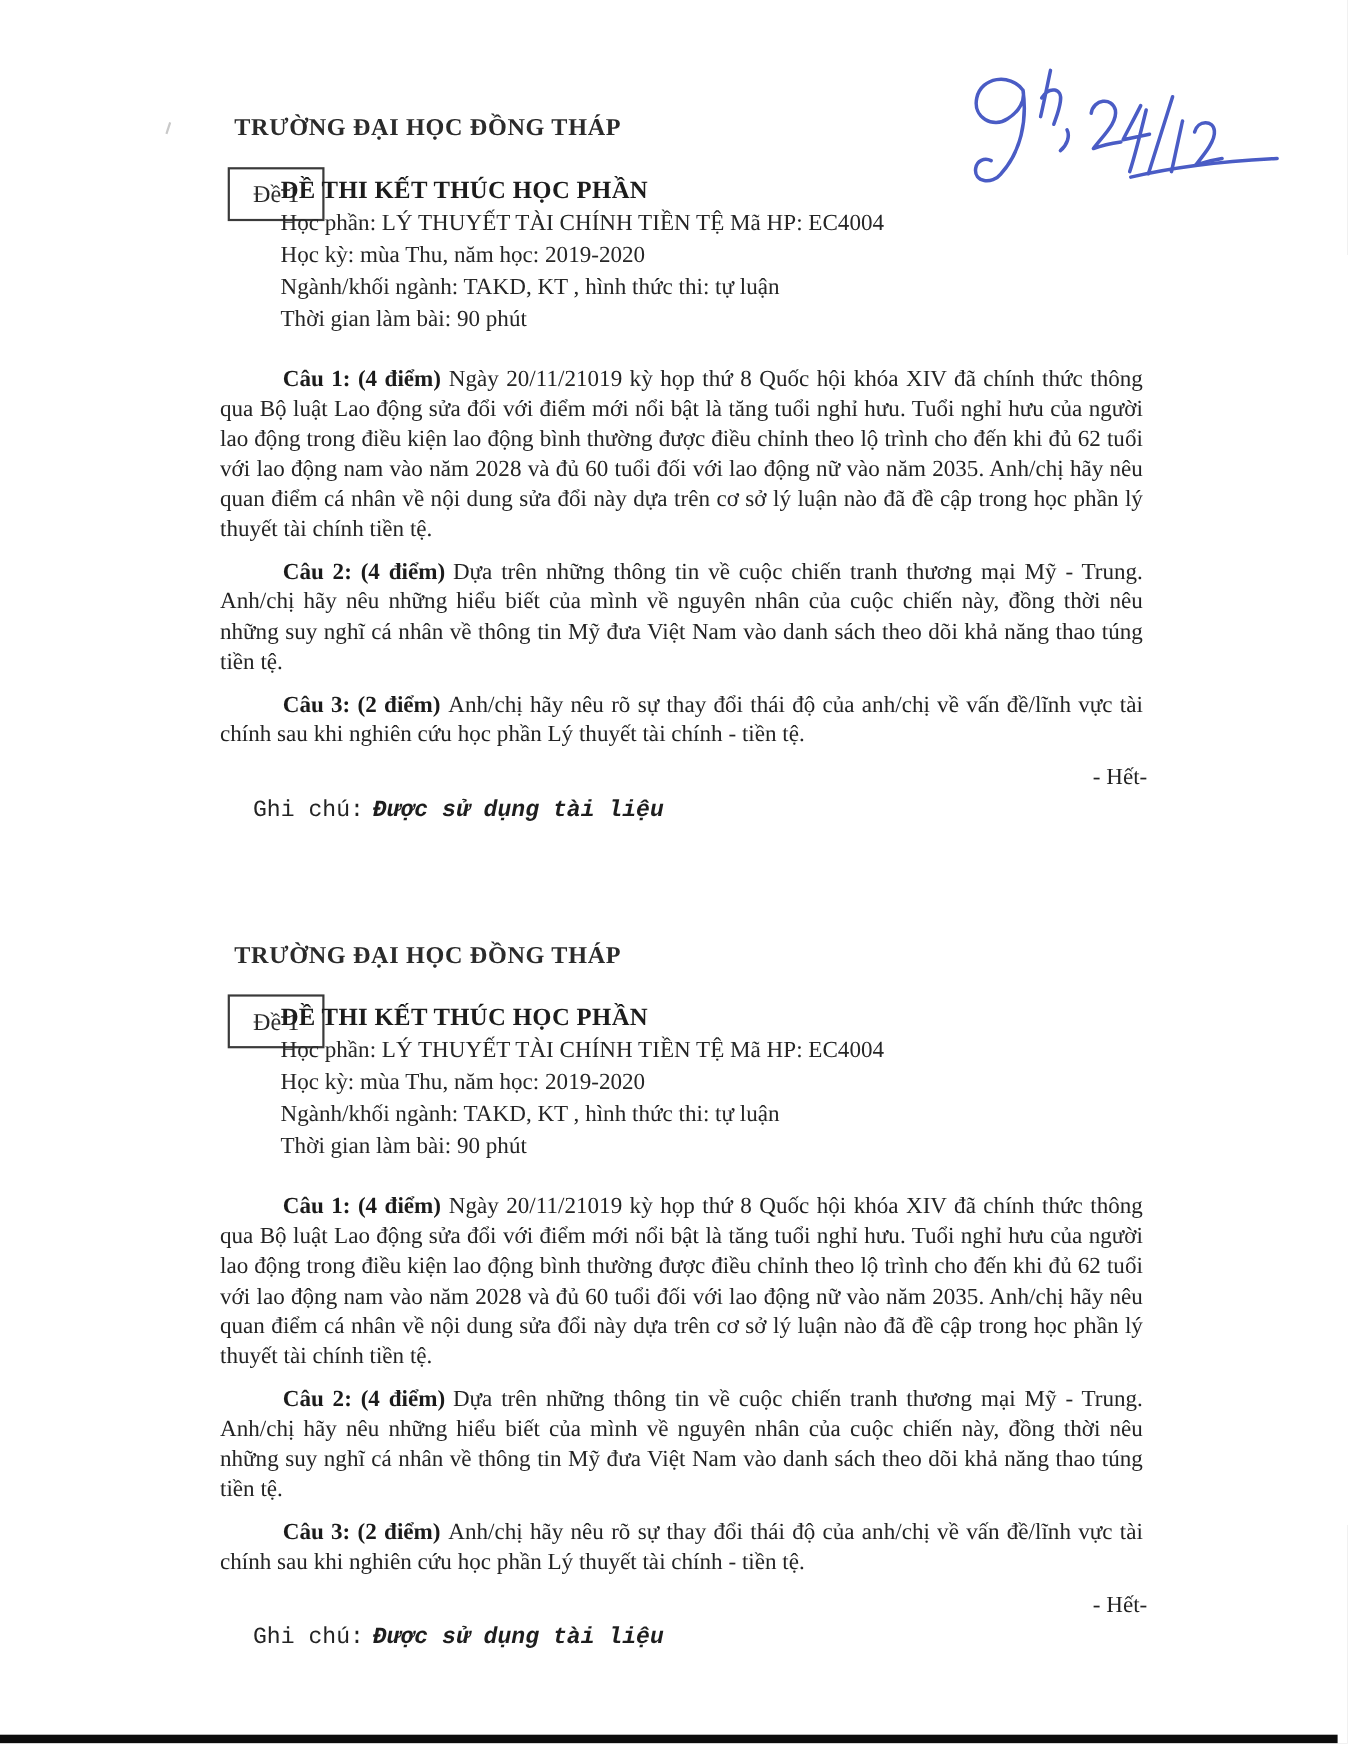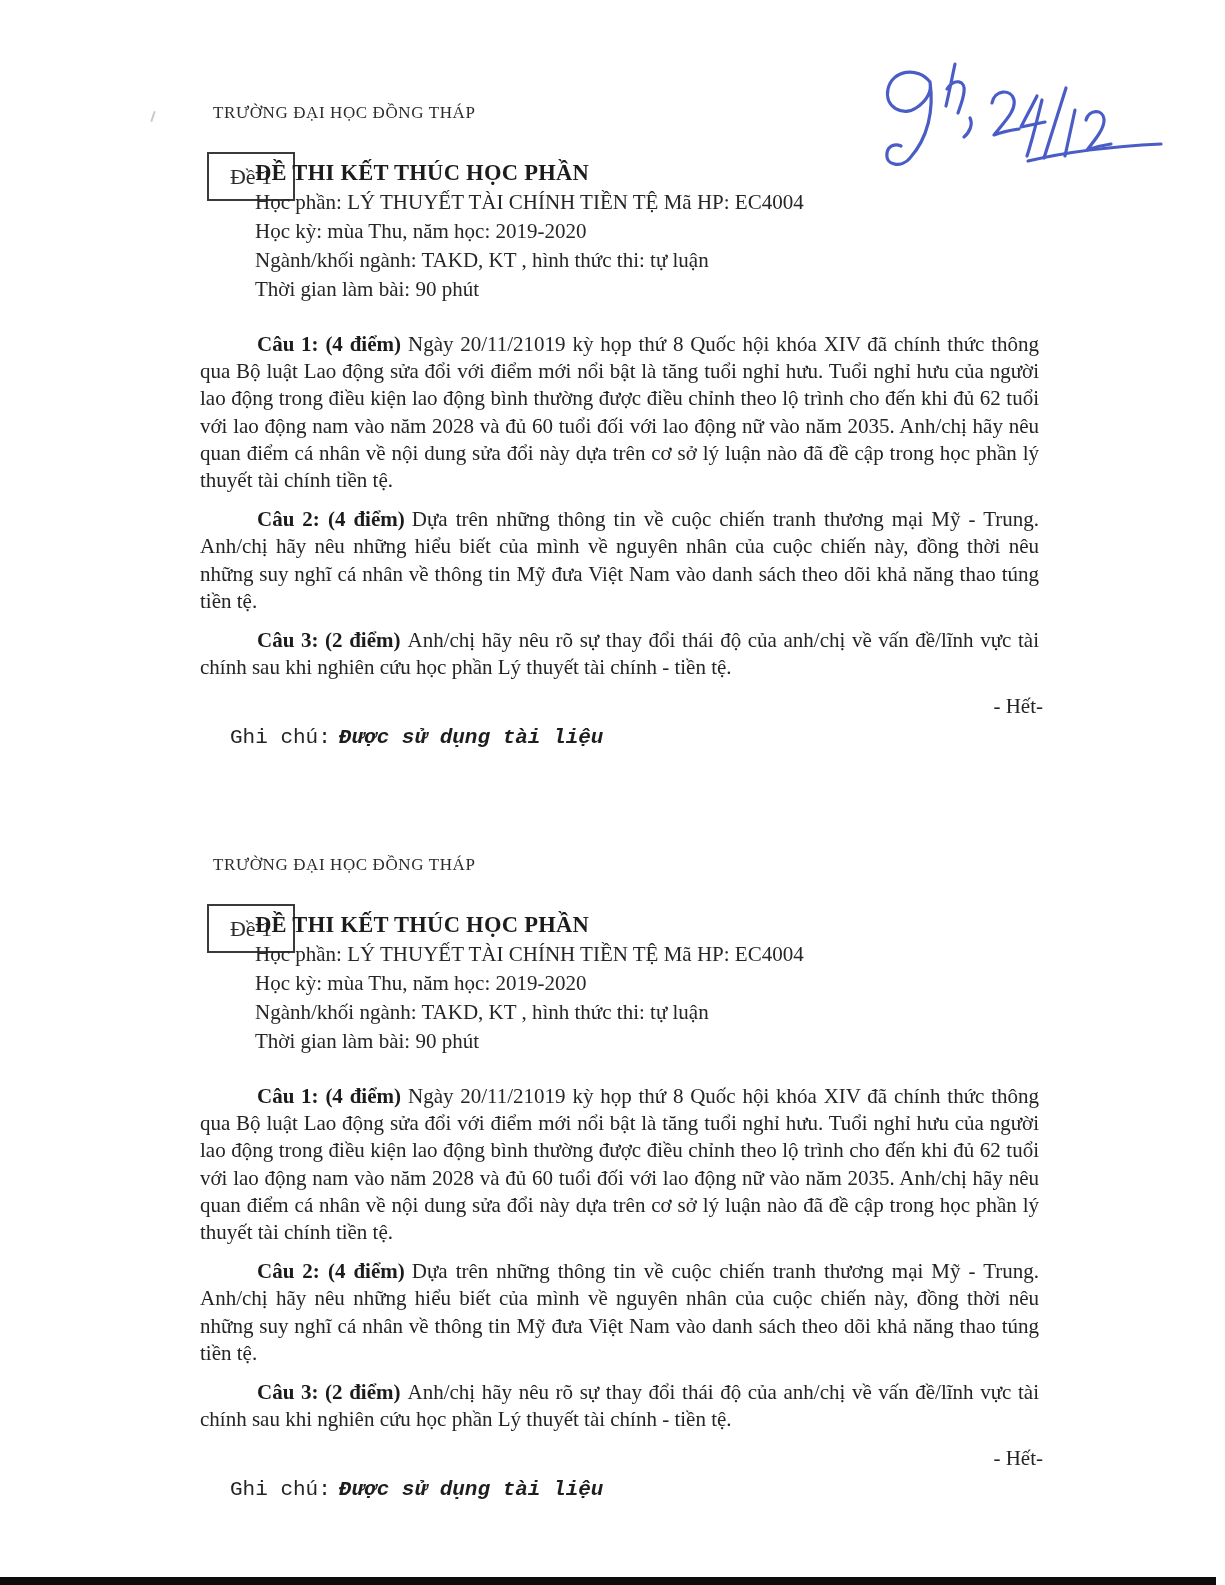--- a/index.html
+++ b/index.html
@@ -14,24 +14,25 @@
     margin: 0 auto;
   }
   .exam-copy { position: absolute; left: 0; width: 1225px; height: 720px; }
   .copy-1 { top: 0; }
   .copy-2 { top: 752px; }
 
   .school-name {
     position: absolute;
     left: 213px;
     top: 103px;
-    font-size: 17px;
+    font-size: 22px;
     letter-spacing: 0.6px;
     color: #2b2b2b;
     white-space: nowrap;
+    font-weight: bold;
   }
   .de-box {
     position: absolute;
     left: 207px;
     top: 152px;
     width: 84px;
     height: 45px;
     border: 2px solid #3a3a3a;
     display: flex;
     align-items: center;

